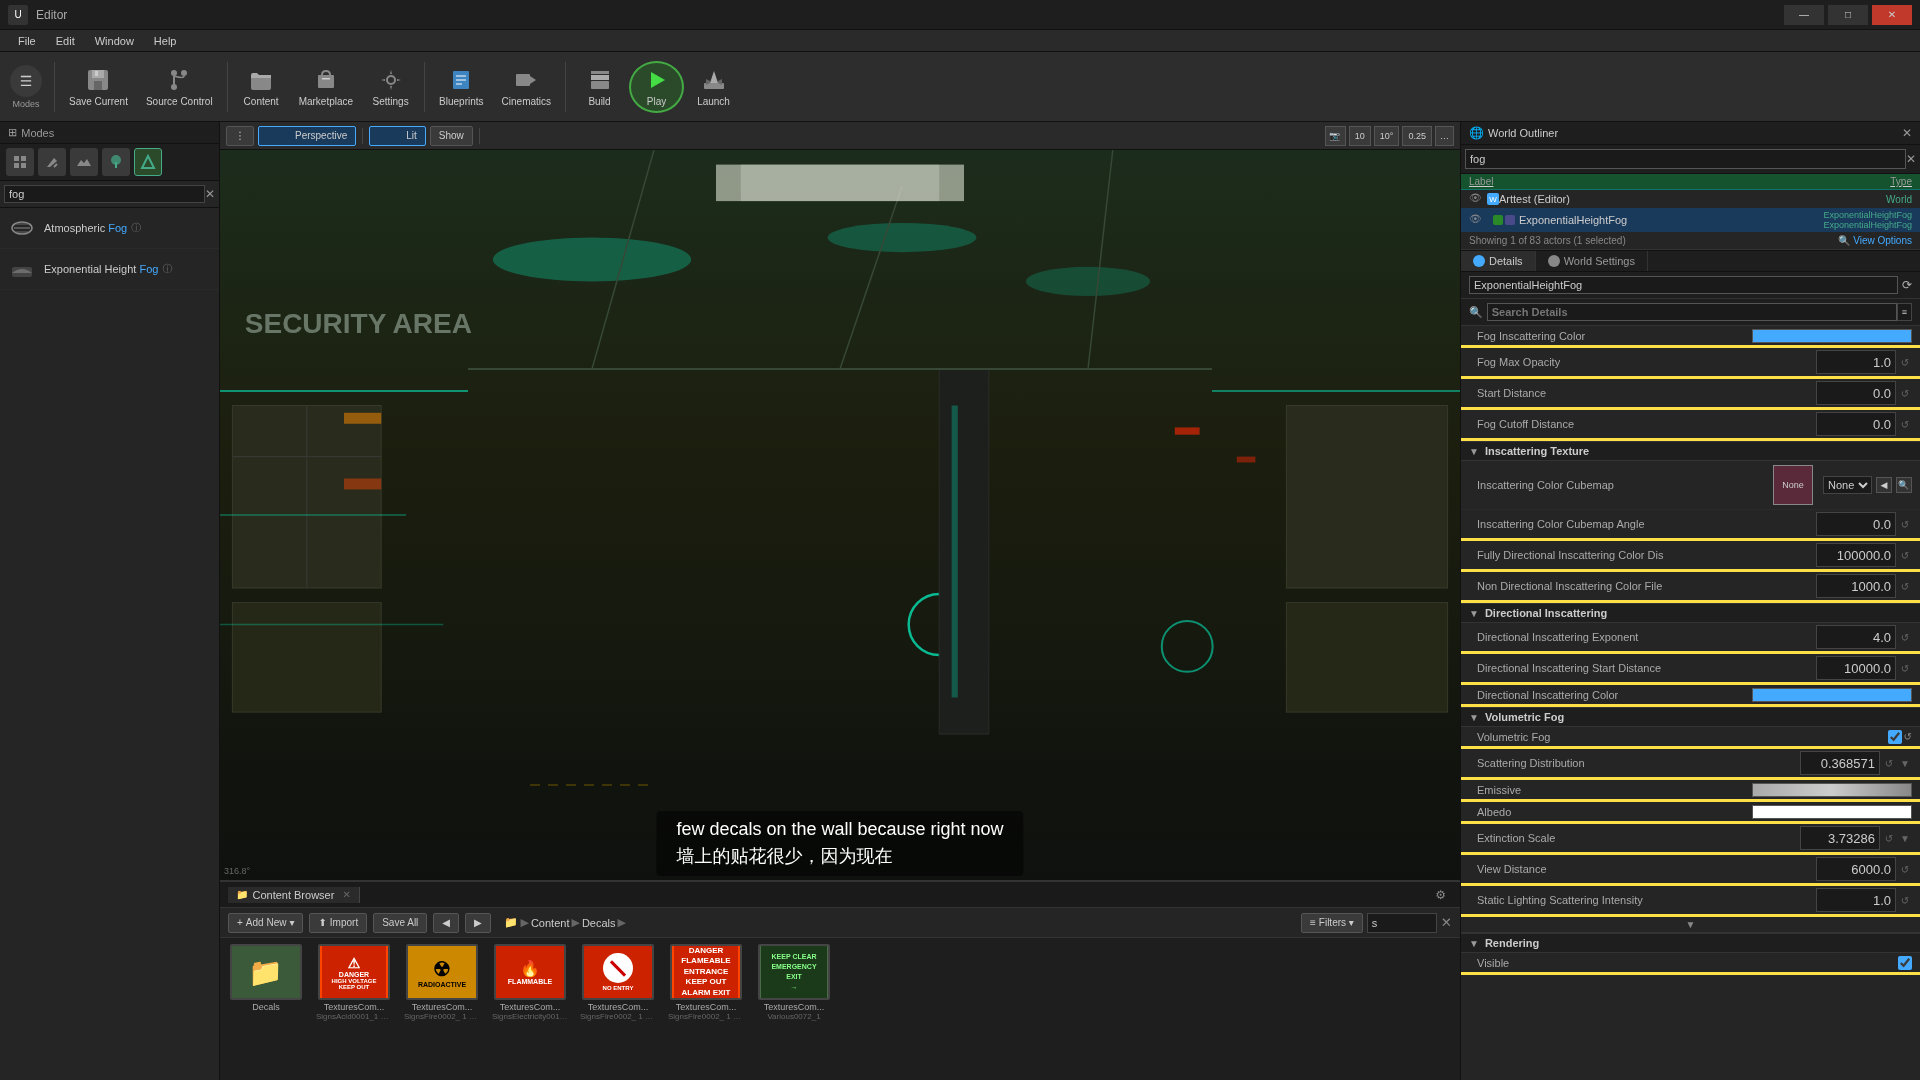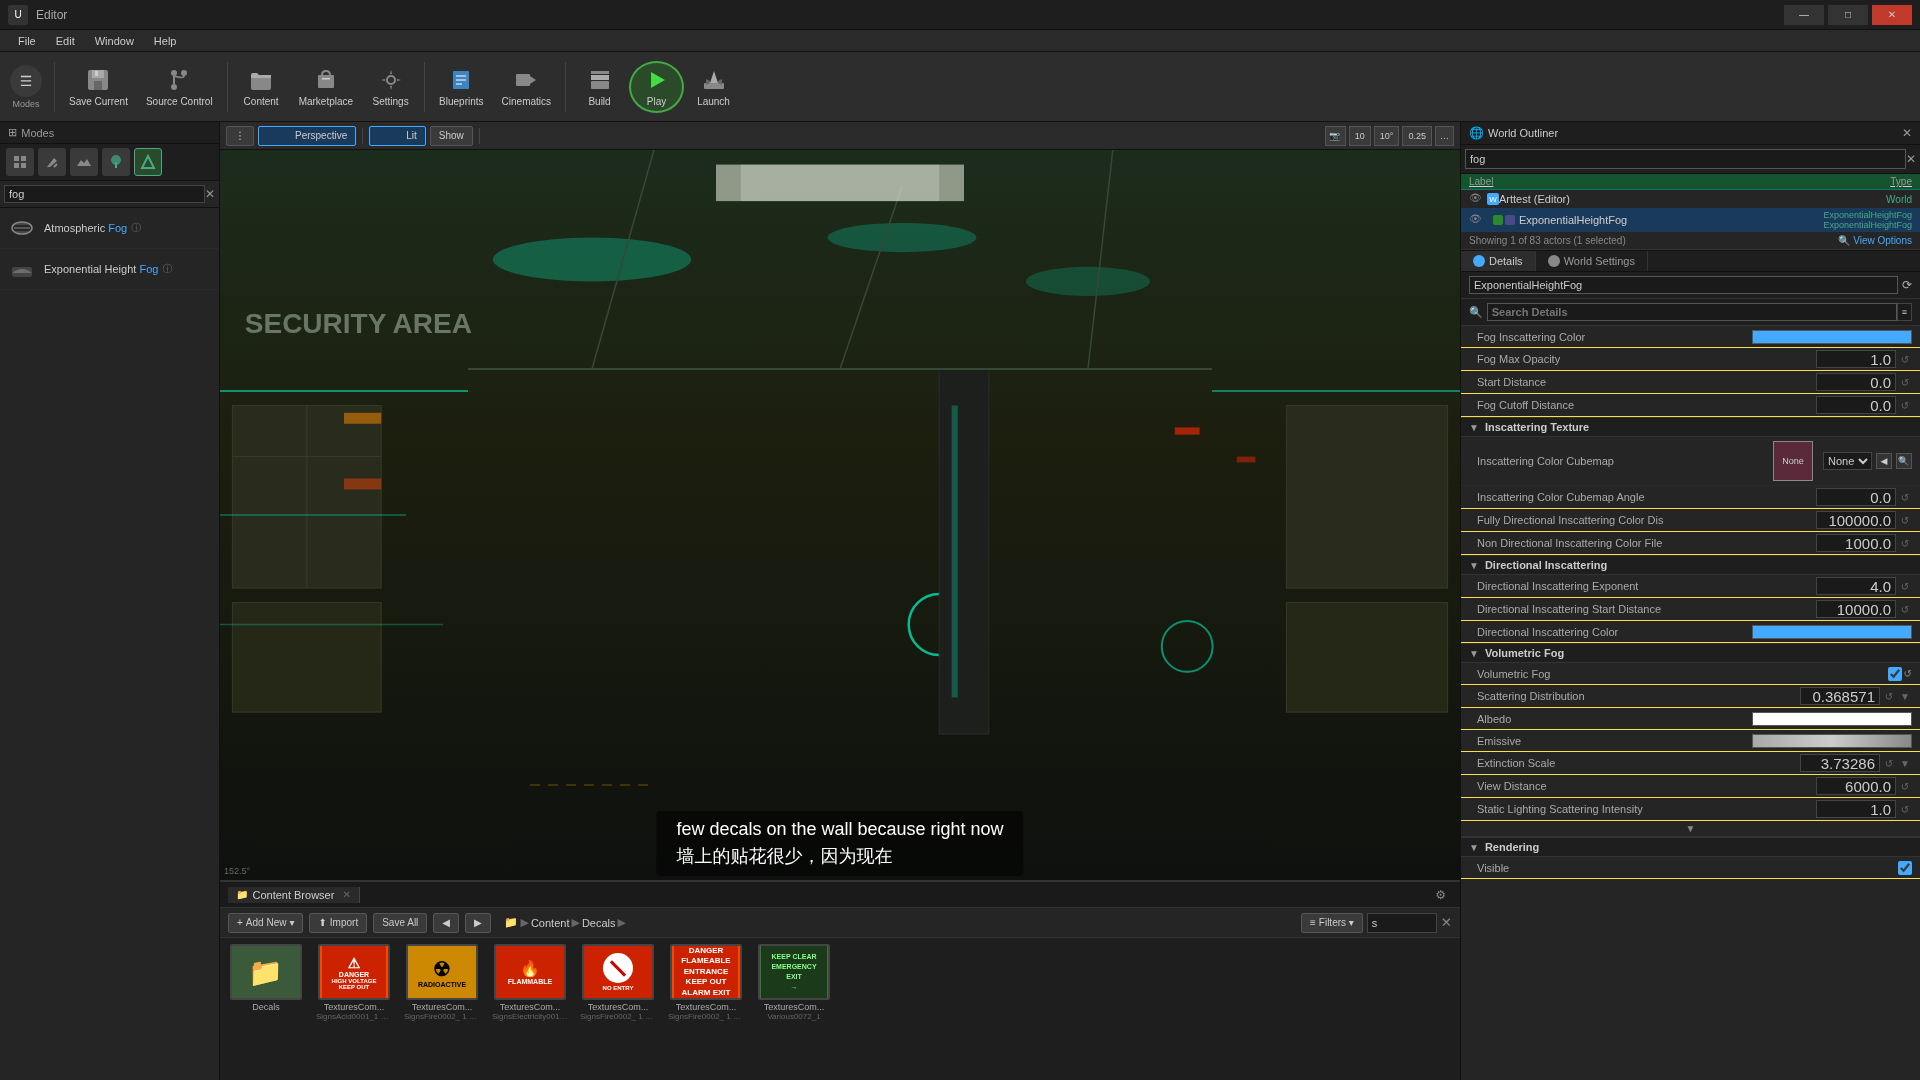--- a/index.html
+++ b/index.html
@@ -81,24 +81,24 @@
     .details-tab.active { background: #2d2d2d; color: #ccc; }
     .details-tab .tab-icon { width: 12px; height: 12px; border-radius: 50%; background: #4af; display: inline-block; }
     #details-obj-name { padding: 4px 8px; background: #1e1e1e; border-bottom: 1px solid #333; display: flex; align-items: center; gap: 4px; }
     #details-obj-name input { flex: 1; background: #1a1a1a; border: 1px solid #555; color: #ccc; padding: 2px 4px; font-size: 11px; outline: none; }
     #details-search { padding: 4px 8px; background: #1e1e1e; border-bottom: 1px solid #333; display: flex; align-items: center; }
     #details-search input { flex: 1; background: #1a1a1a; border: 1px solid #555; color: #ccc; padding: 2px 4px; font-size: 11px; outline: none; font-weight: bold; }
     #details-search .search-icon { color: #666; margin-right: 4px; }
     .prop-section-header { background: #1e1e1e; padding: 3px 8px; display: flex; align-items: center; cursor: pointer; border-top: 1px solid #333; border-bottom: 1px solid #333; }
     .prop-section-header .arrow { color: #999; margin-right: 6px; font-size: 10px; }
     .prop-section-header .section-title { font-size: 11px; color: #ccc; font-weight: bold; }
-    .prop-row { display: flex; align-items: center; padding: 2px 8px 2px 16px; border-bottom: 1px solid #fde047; min-height: 22px; }
+    .prop-row { display: flex; align-items: center; padding: 2px 8px 2px 16px; border-bottom: 3px solid #fde047; min-height: 22px; }
     .prop-label { flex: 1; font-size: 11px; color: #aaa; }
     .prop-value { display: flex; align-items: center; gap: 2px; }
-    .prop-input { background: #1a1a1a; border: 1px solid #444; color: #ccc; padding: 1px 4px; font-size: 15px; width: 80px; outline: none; height: 18px; text-align: right; }
+    .prop-input { background: #1a1a1a; border: 1px solid #444; color: #ccc; padding: 1px 4px; font-size: 13px; width: 80px; outline: none; height: 24px; text-align: right; }
     .prop-reset-btn { background: none; border: none; color: #666; cursor: pointer; font-size: 10px; width: 14px; }
     .color-swatch { width: 160px; height: 14px; border: 1px solid #555; cursor: pointer; }
     .color-swatch.blue { background: linear-gradient(90deg, #4af 0%, #4af 100%); }
     .color-swatch.lightgray { background: #d0d0d0; }
     .color-swatch.white { background: #fff; }
     .color-swatch.mixed { background: linear-gradient(90deg, #aaa 0%, #ccc 50%, #888 100%); }
     .prop-checkbox { width: 14px; height: 14px; accent-color: #4af; }
     .prop-dropdown { background: #1a1a1a; border: 1px solid #444; color: #ccc; font-size: 11px; height: 18px; outline: none; }
     .none-thumbnail { width: 40px; height: 40px; background: #5a2a3a; border: 1px solid #888; display: flex; align-items: center; justify-content: center; color: #ccc; font-size: 9px; margin-right: 6px; }
     .cubemap-row { display: flex; align-items: center; padding: 4px 8px 4px 16px; border-bottom: 1px solid #2a2a2a; }
@@ -454,21 +454,21 @@
           <rect x="42%" y="2%" width="16%" height="5%" fill="#fffff8" opacity="0.3"></rect>
 
           <rect width="100%" height="100%" fill="#2a3a2a" opacity="0.15"></rect>
         </svg>
 
         <div id="subtitle">
           <div id="subtitle-en">few decals on the wall because right now</div>
           <div id="subtitle-cn">墙上的贴花很少，因为现在</div>
         </div>
 
-        <div style="position:absolute; bottom:4px; left:4px; color:#666; font-size:9px;">152.5°</div>
+        <div style="position:absolute; bottom:4px; left:4px; color:#666; font-size:9px;">316.8°</div>
       </div>
     </div>
 
     <div id="content-browser">
       <div id="cb-header">
         <div style="display:flex; align-items:center; gap:4px; background:#2a2a2a; padding:2px 8px; border-right:1px solid #444; cursor:pointer;">
           <span style="font-size:10px; color:#999;">📁</span>
           <span>Content Browser</span>
           <span style="color:#666; font-size:10px; margin-left:4px; cursor:pointer;">✕</span>
         </div>
@@ -770,30 +770,30 @@
       <div class="prop-row">
         <span class="prop-label">Scattering Distribution</span>
         <div class="prop-value">
           <input class="prop-input" type="text" value="0.368571" style="">
           <button class="prop-reset-btn">↺</button>
           <button class="prop-reset-btn">▼</button>
         </div>
       </div>
 
       <div class="prop-row">
+        <span class="prop-label">Emissive</span>
+        <div class="prop-value">
+          <div class="color-swatch mixed"></div>
+        </div>
+      </div>
+
+      <div class="prop-row">
         <span class="prop-label">Albedo</span>
         <div class="prop-value">
           <div class="color-swatch white"></div>
-        </div>
-      </div>
-
-      <div class="prop-row">
-        <span class="prop-label">Emissive</span>
-        <div class="prop-value">
-          <div class="color-swatch mixed"></div>
         </div>
       </div>
 
       <div class="prop-row">
         <span class="prop-label">Extinction Scale</span>
         <div class="prop-value">
           <input class="prop-input" type="text" value="3.73286" style="">
           <button class="prop-reset-btn">↺</button>
           <button class="prop-reset-btn">▼</button>
         </div>

